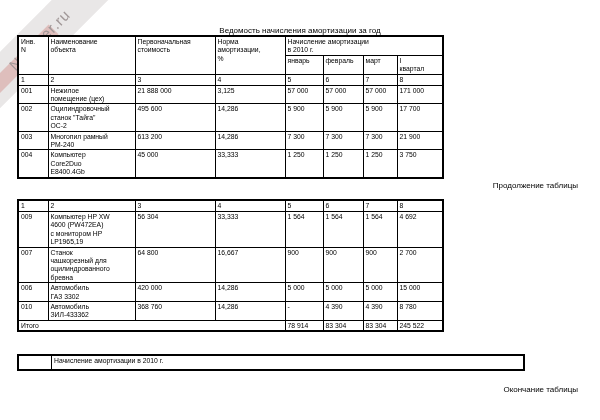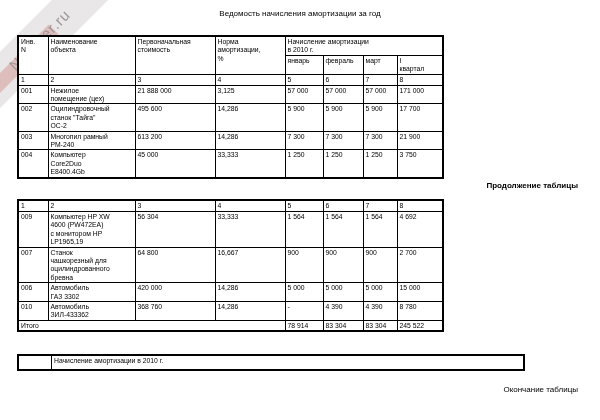--- a/index.html
+++ b/index.html
@@ -15,27 +15,27 @@
   .wm-accent {
     position:absolute; left:-42px; top:62px; width:112px; height:14px;
     background:rgba(205,130,125,0.40); transform:rotate(-45deg); z-index:0;
   }
   .wm-text {
     position:absolute; left:-60px; top:31px; width:200px; height:18px;
     line-height:18px; text-align:center; transform:rotate(-45deg);
     font-size:15px; letter-spacing:1px; color:#a09797; z-index:1;
   }
   .doc-title {
-    position:absolute; top:9px; left:0; right:0; text-align:center;
+    position:absolute; top:26px; left:0; right:0; text-align:center;
     font-size:8px; z-index:2;
   }
   .note {
     position:absolute; right:22px; font-size:8px; z-index:2; text-align:right;
   }
-  .note-cont { top:181px;font-weight:bold; }
+  .note-cont { top:181px; }
   .note-end  { top:338px;margin-top:47px; }
   table {
     position:absolute; border-collapse:collapse; table-layout:fixed;
     border:2px solid #000; background:#fff; z-index:2;
   }
   #t1 { left:17px; top:35px;  width:425px; }
   #t2 { left:17px; top:199px; width:425px; }
   #t3 { left:17px; top:354px; width:508px; }
   th, td {
     border:1px solid #000; font-size:6.8px; line-height:8.4px;

